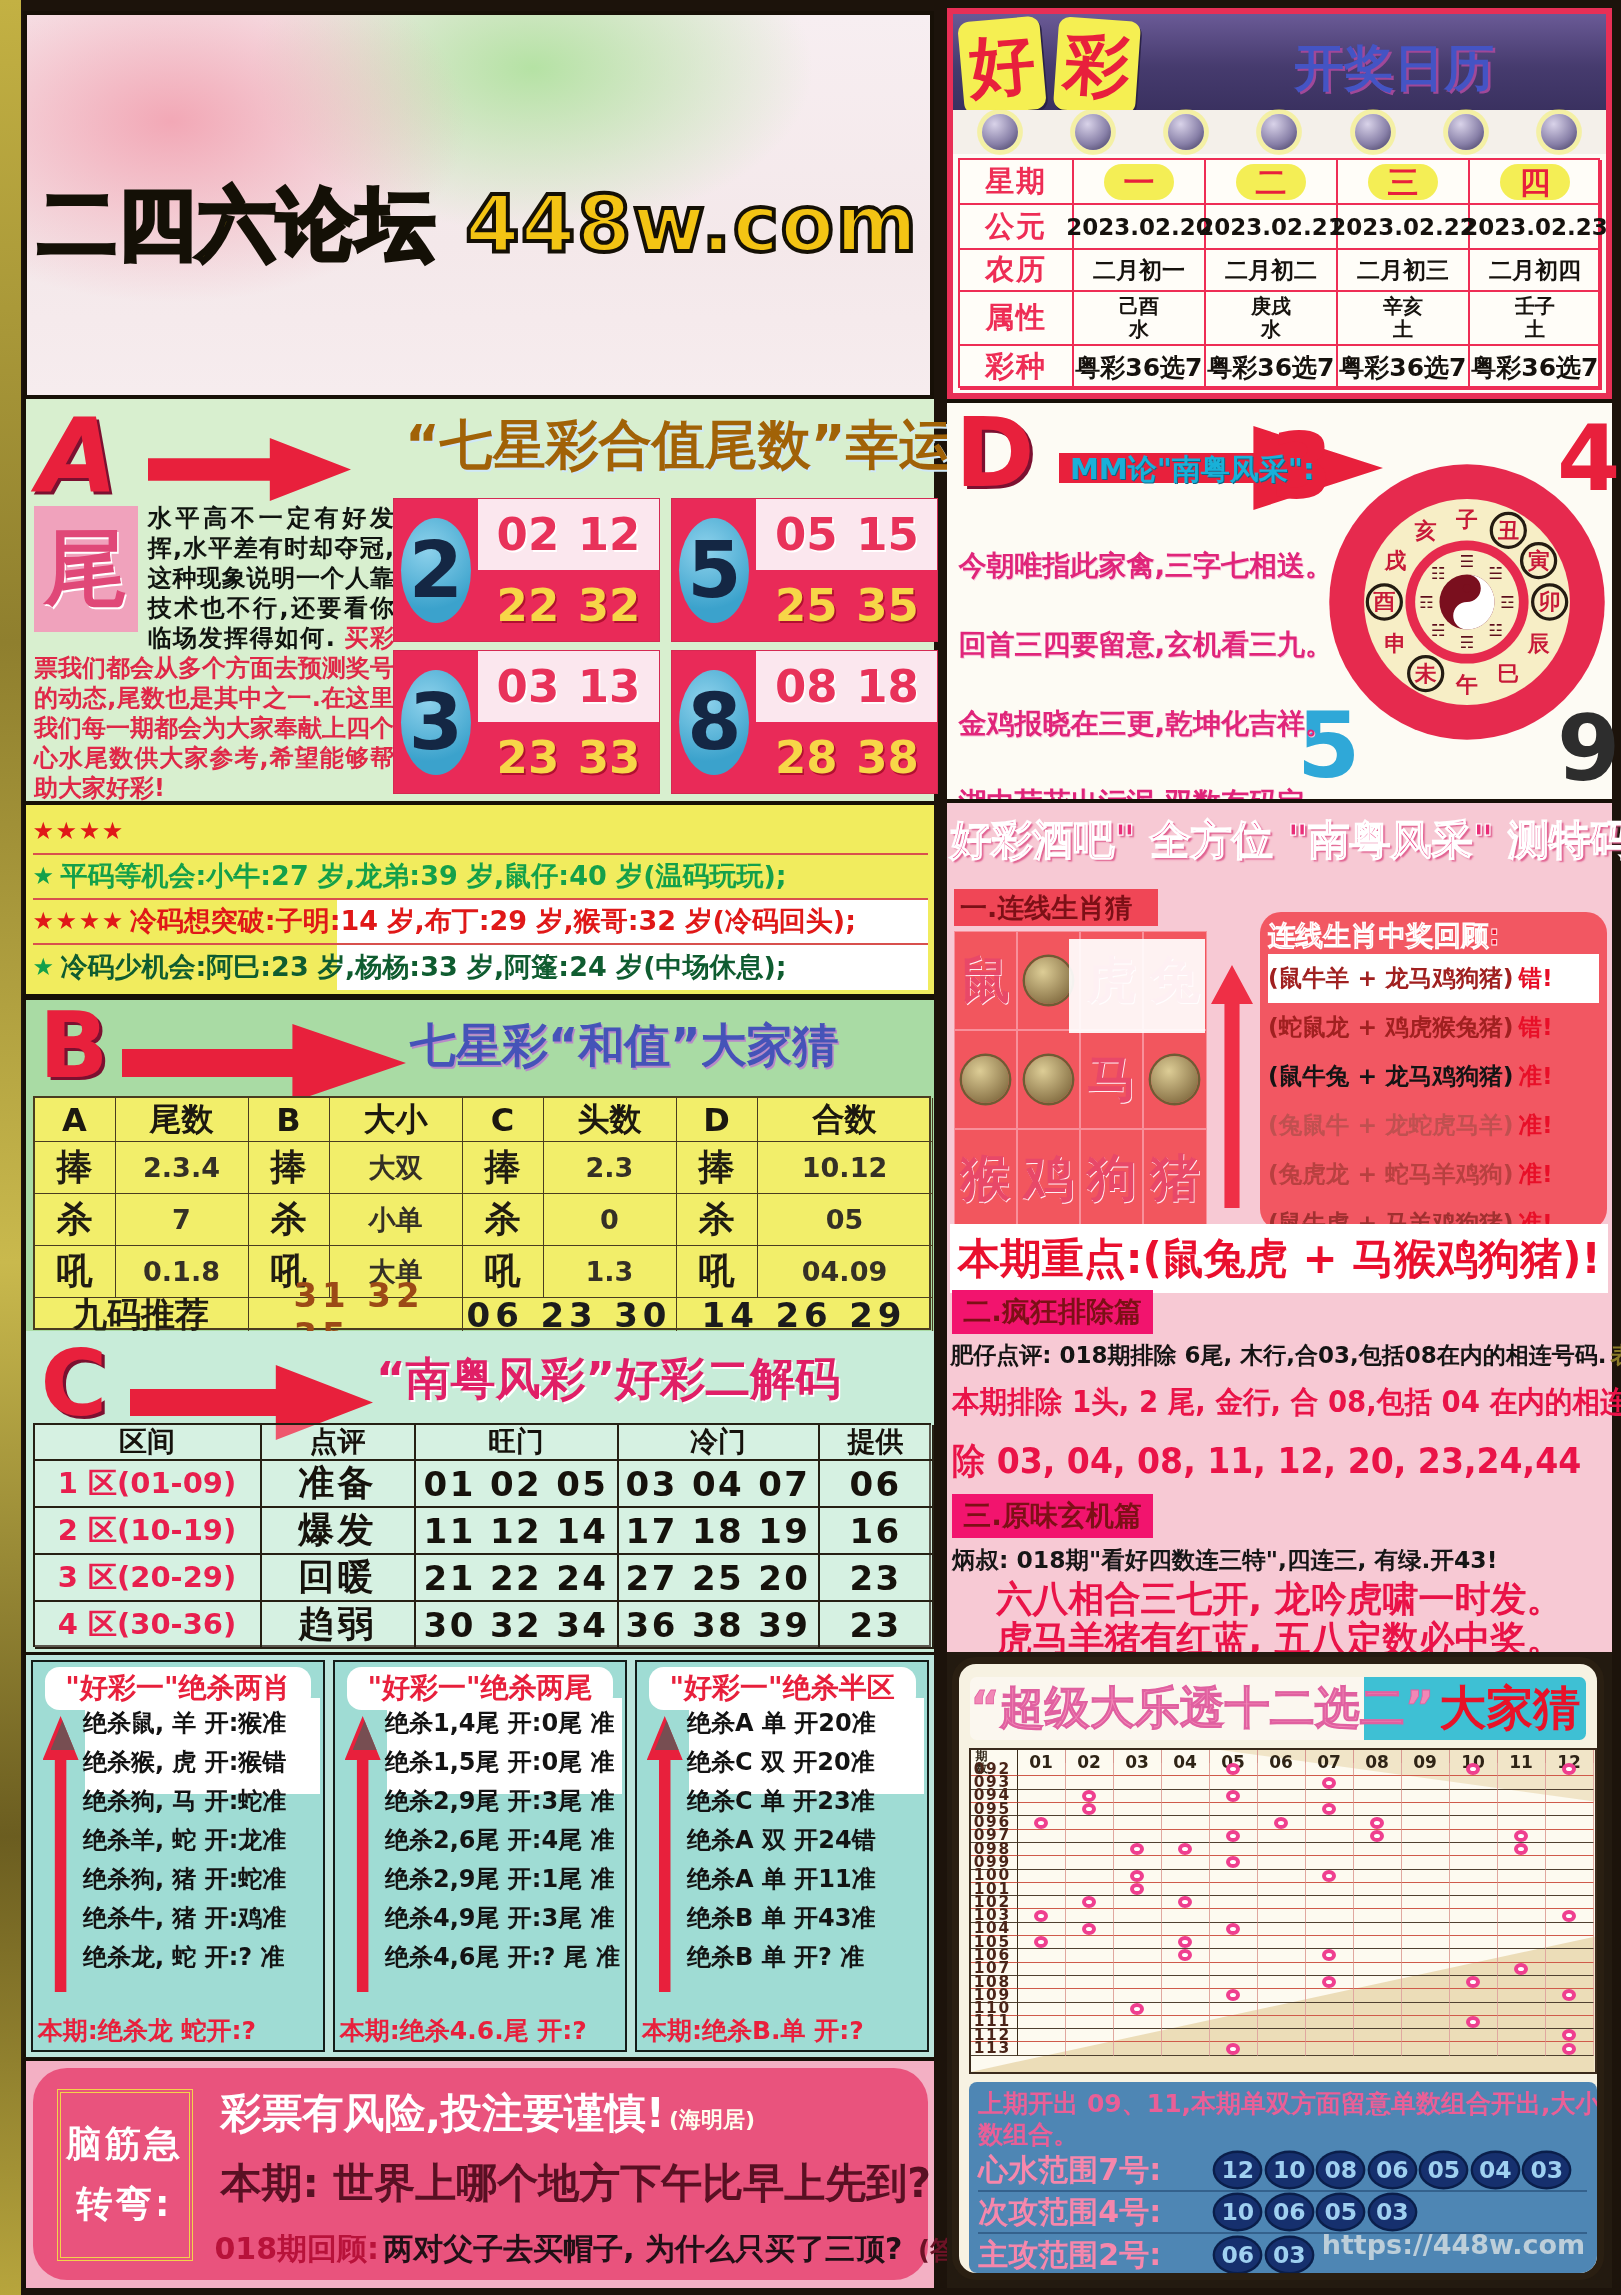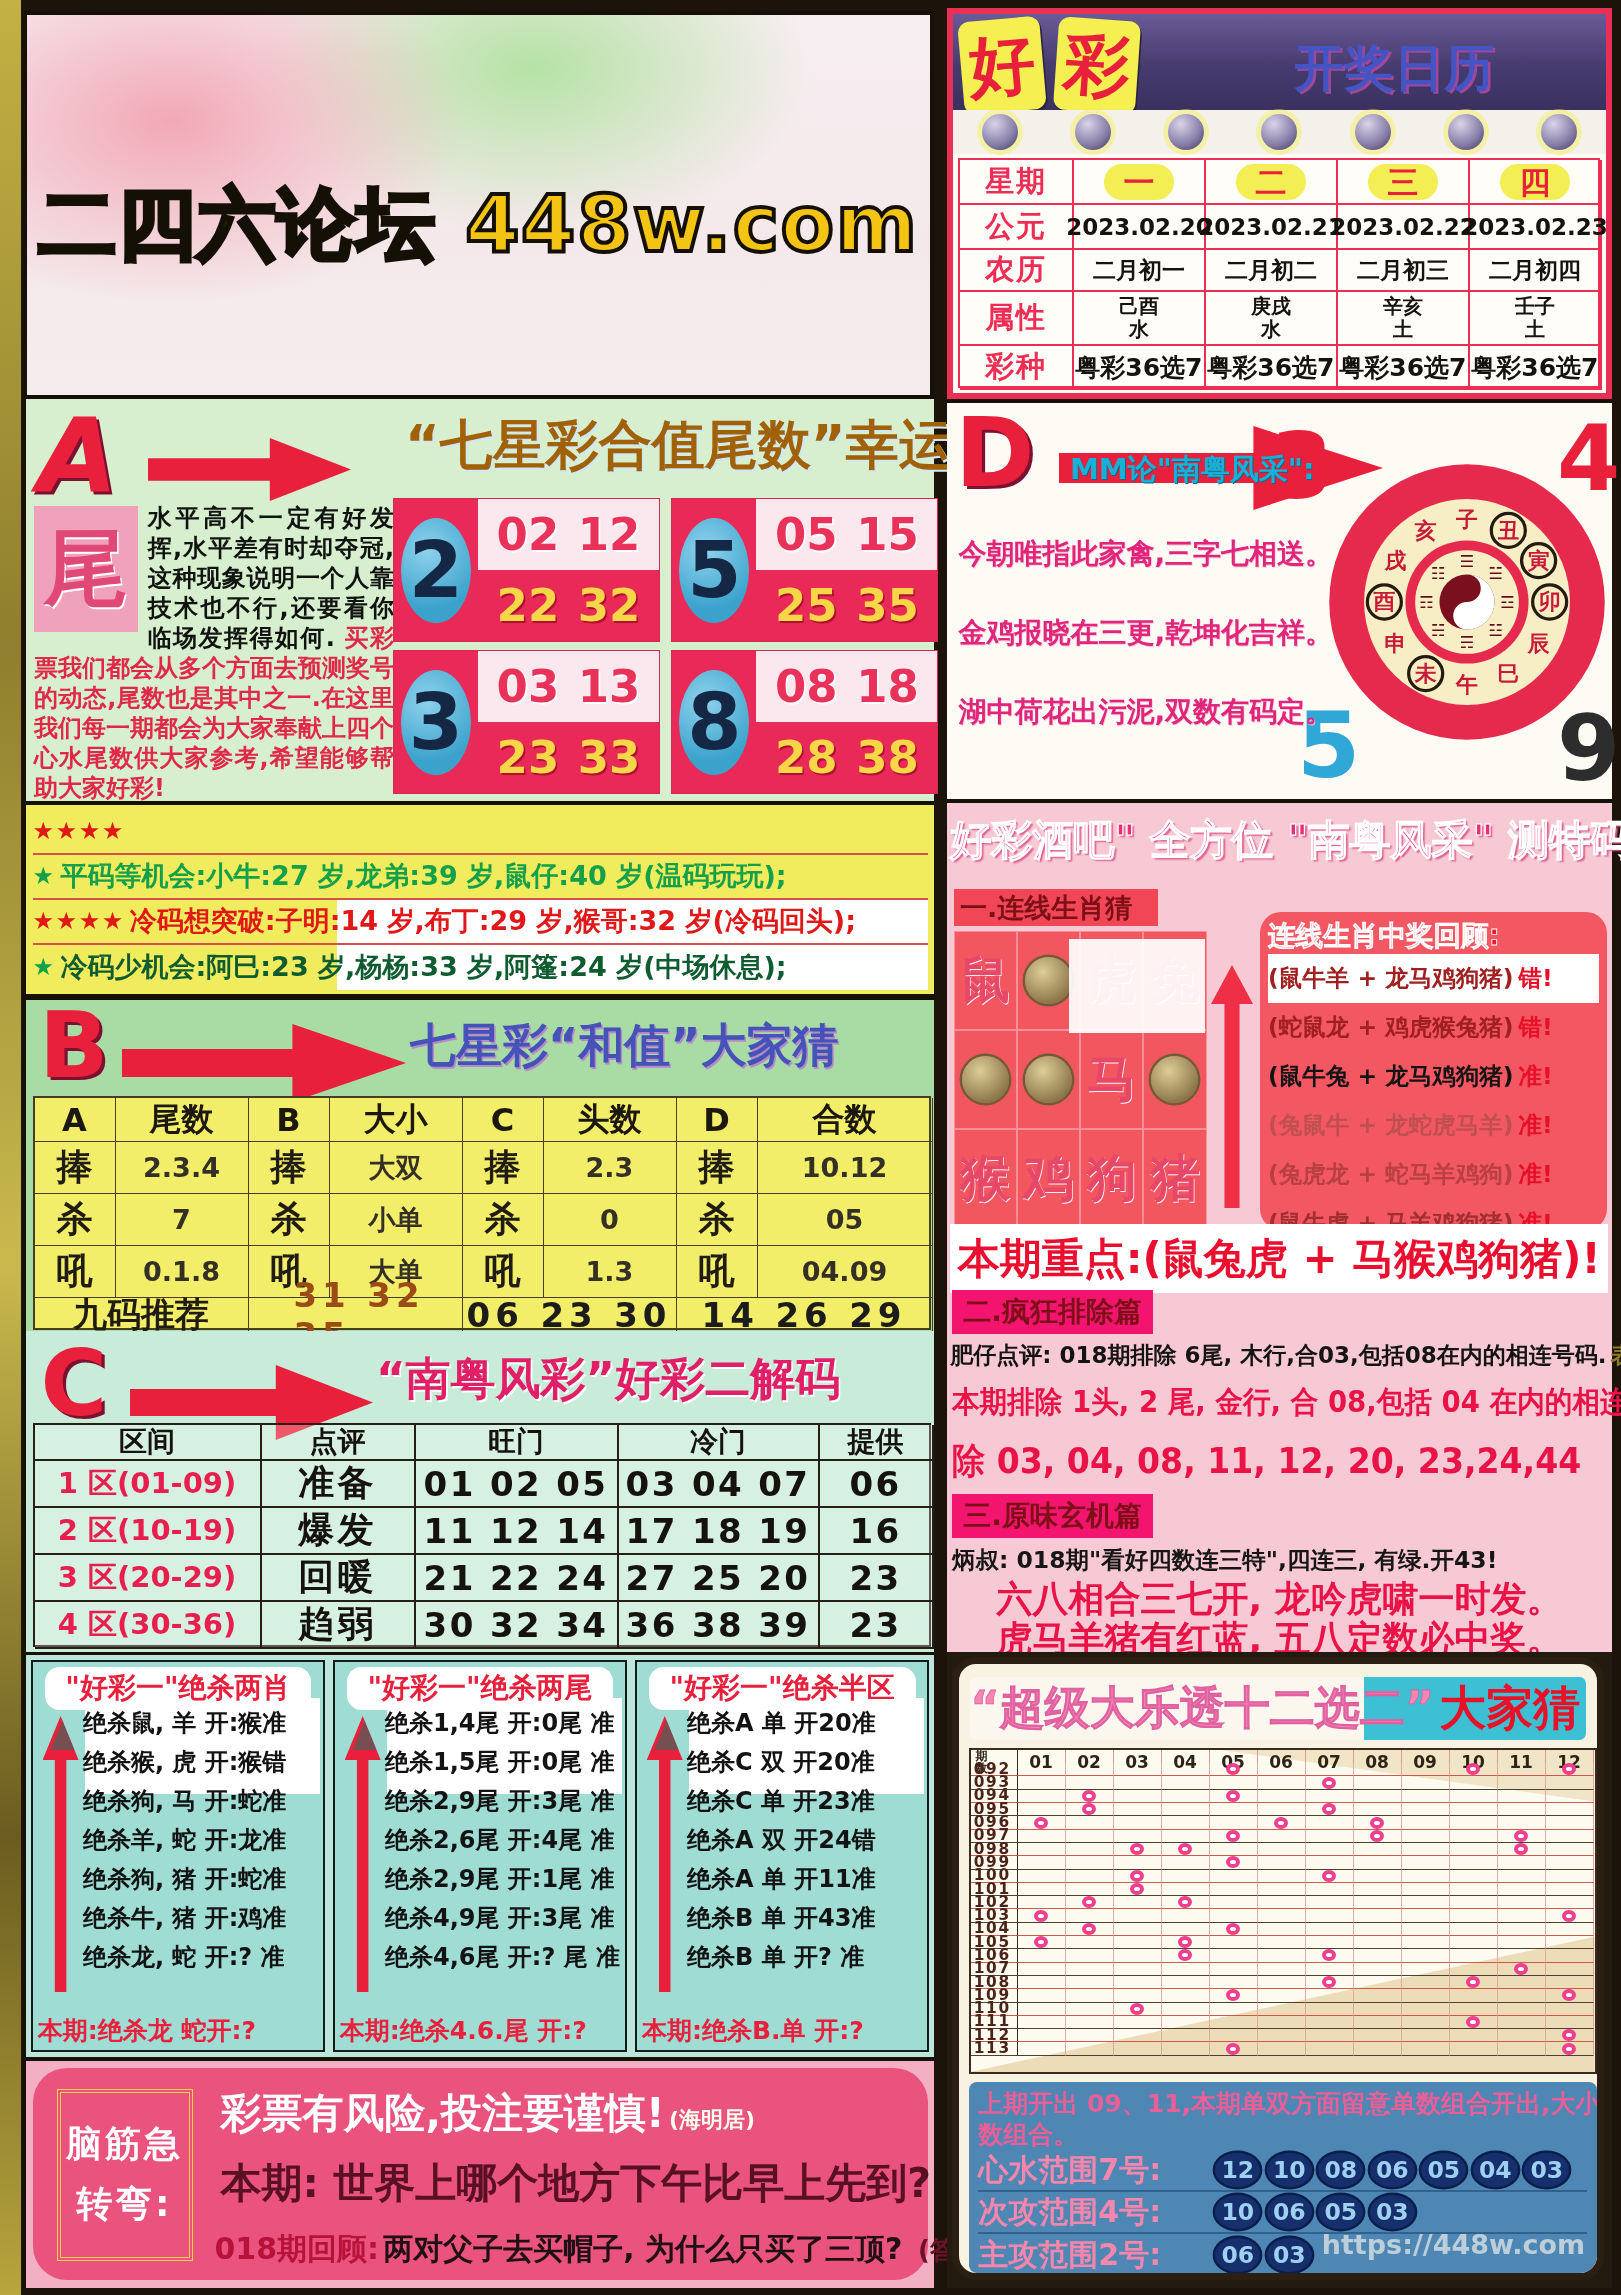--- a/index.html
+++ b/index.html
@@ -160,21 +160,21 @@
   #d-letter { left:8px; top:1.6px; font-size:96px; }
   #d-arrow { left:112px; top:23px; width:324px; height:84px; }
   #d-arrow-text { left:123px; top:47px; font-size:29px; font-weight:bold; color:#19b0d8;
     text-shadow:0.8px 0.8px 0 #0a6a88; white-space:nowrap; z-index:2;}
   .d-num { font-size:91px; font-weight:bold; line-height:1; }
   #d-n3 { left:323px; top:18px; color:#e8203c; }
   #d-n4 { left:610px; top:9.7px; color:#e8203c; }
   #d-n5 { left:350px; top:297px; color:#2fa8d8; }
   #d-n9 { left:610px; top:300px; color:#2d2d2d; }
   #d-wheel { left:379px; top:58px; width:282px; height:282px; }
-  #d-verses { left:11.4px; top:111px; width:367px; }
+  #d-verses { left:11.4px; top:123px; width:367px; }
   .d-verse { font-size:28px; font-weight:bold; color:#e0257a; line-height:79px; white-space:nowrap;
     text-shadow:0.8px 0.8px 0 #f8c8dc; }
 
   
   #bar { left:947px; top:799px; width:665px; height:853px; background:#f7c9d4; border-top:4.9px solid #171007;}
   #bar-title { left:3.2px; top:9.7px; width:658px; text-align:center; font-size:41px; font-weight:bold;
     color:#ea2d78; -webkit-text-stroke:1.2px #ffffff; text-shadow:2.4px 2.4px 1.6px #e06090; white-space:nowrap;}
   #bar-sub { left:6.5px; top:86px; width:204px; height:37px; background:#f04656; color:#7c1016;
     font-size:27px; font-weight:bold; display:flex; align-items:center; padding-left:6.5px;}
   #sx-grid { left:6.5px; top:128px; width:253px; height:297px; background:#f2565e;
@@ -628,20 +628,21 @@
           <text x="-35.35533905932737" y="42.35533905932738" text-anchor="middle" font-size="20" fill="#5e0e1c" font-weight="bold">☵</text>
           <text x="-50" y="7.000000000000006" text-anchor="middle" font-size="20" fill="#5e0e1c" font-weight="bold">☶</text>
           <text x="-35.355339059327385" y="-28.35533905932737" text-anchor="middle" font-size="20" fill="#5e0e1c" font-weight="bold">☷</text>
           <circle r="34" fill="#7a0f1e"></circle>
           <path d="M0,-34 A34,34 0 0 1 0,34 A17,17 0 0 1 0,0 A17,17 0 0 0 0,-34 Z" fill="#ffffff"></path>
           <circle cy="-17" r="5" fill="#7a0f1e"></circle>
           <circle cy="17" r="5" fill="#ffffff"></circle>
         </svg></div>
     <div class="abs" id="d-verses">
         <div class="d-verse">今朝唯指此家禽,三字七相送。</div>
+        <div class="d-verse">回首三四要留意,玄机看三九。</div>
         <div class="d-verse">金鸡报晓在三更,乾坤化吉祥。</div>
         <div class="d-verse">湖中荷花出污泥,双数有码定。</div>
       </div>
   </section>
 
   <section class="abs" id="bar">
     <div class="abs" id="bar-title">好彩酒吧" 全方位 "南粤风采" 测特码</div>
     <div class="abs" id="bar-sub">一.连线生肖猜</div>
     <div class="abs" id="sx-grid">
         <div class="sx-cell">

